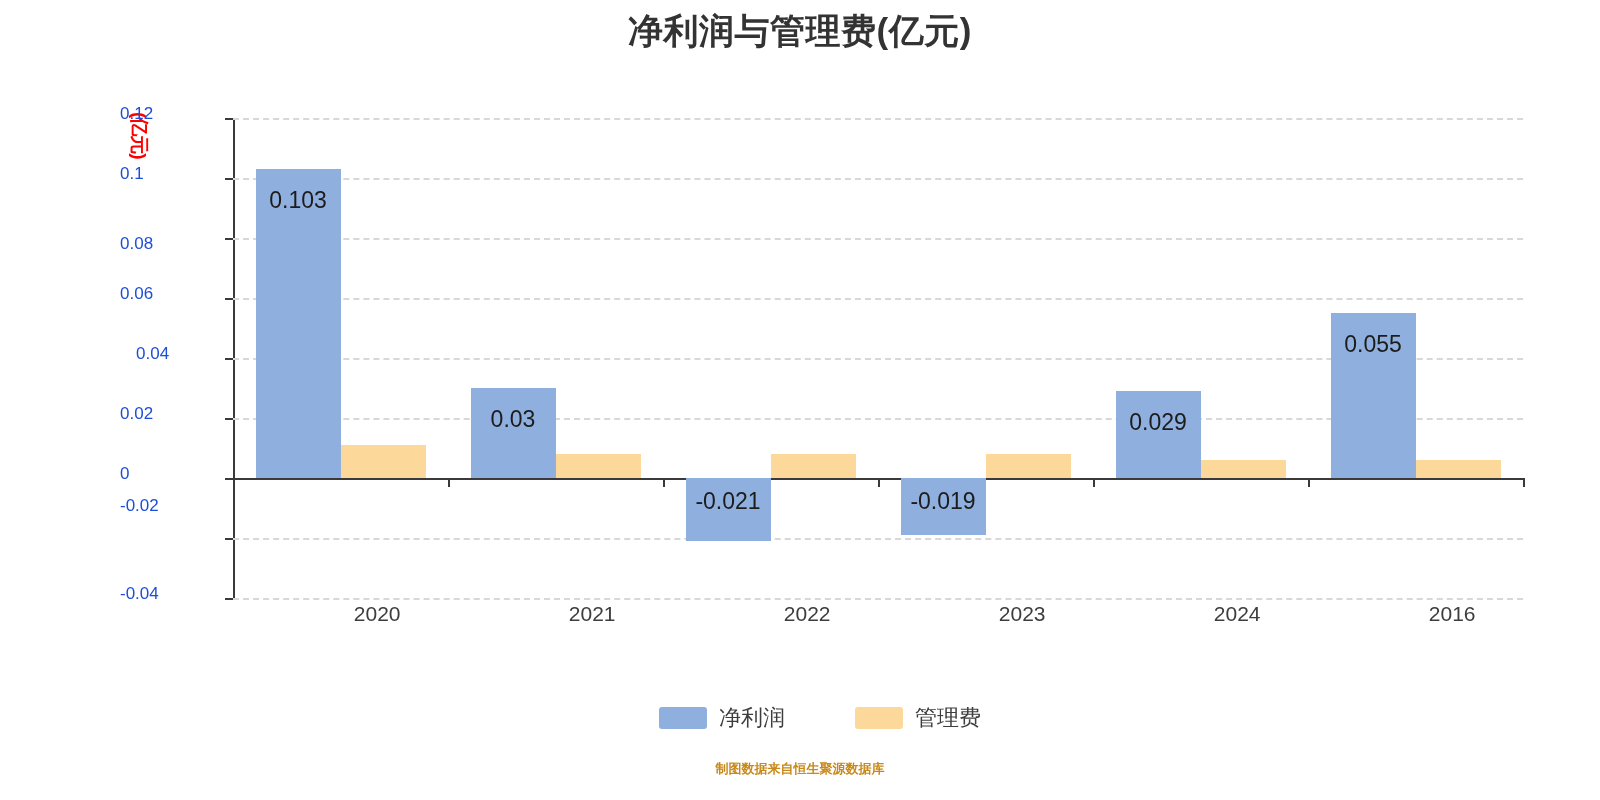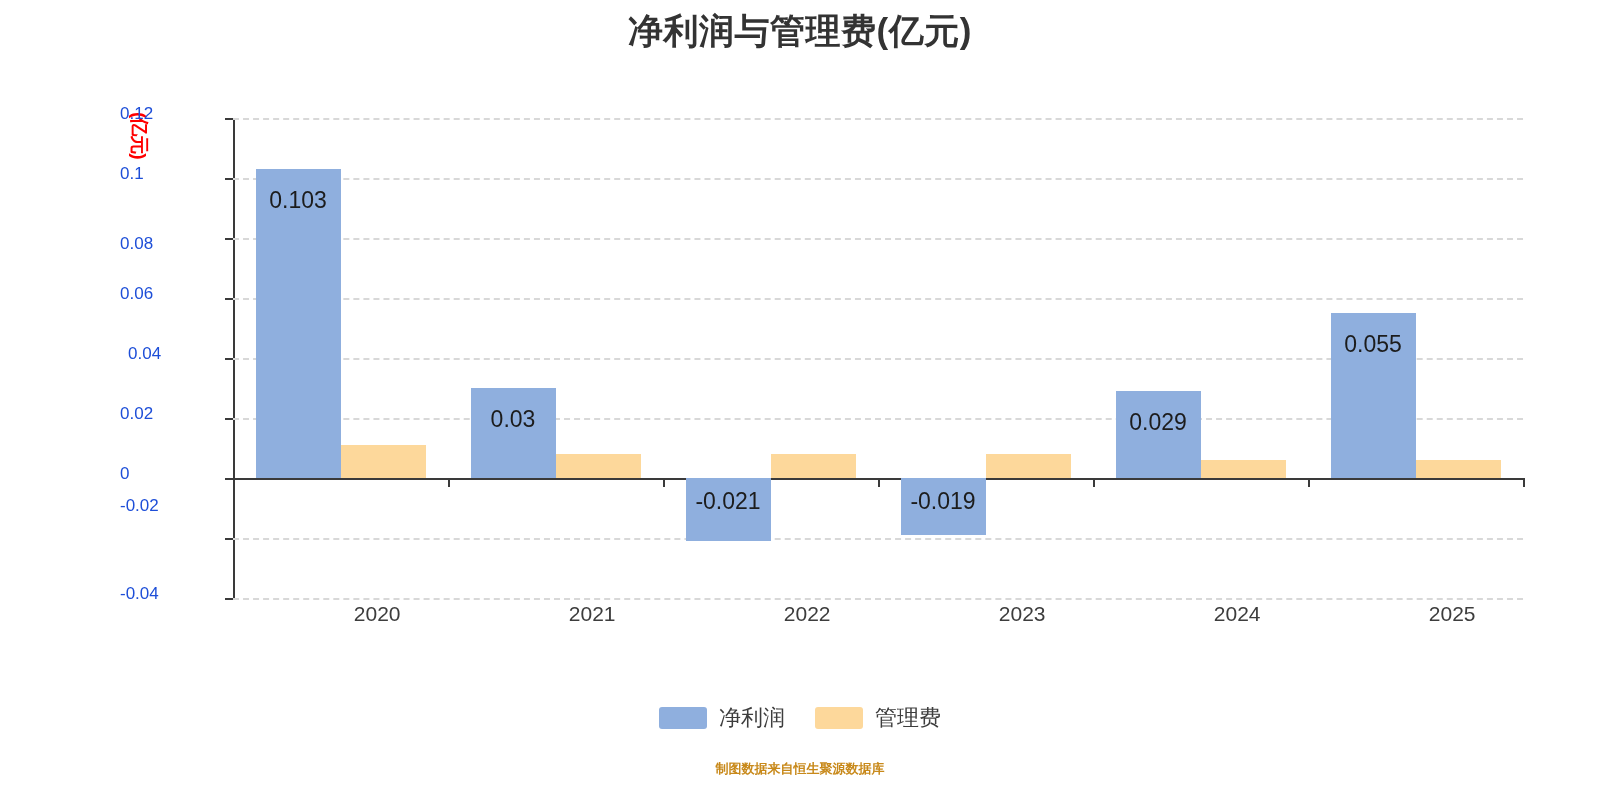--- a/index.html
+++ b/index.html
@@ -125,20 +125,21 @@
     width: 1600px;
     display: flex;
     justify-content: center;
     align-items: center;
     gap: 30px;
   }
   .legend-item {
     display: flex;
     align-items: center;
     gap: 12px;
+    margin-left: 40px;
   }
   .legend-swatch {
     width: 48px;
     height: 22px;
     border-radius: 3px;
   }
   .legend-text {
     font-size: 22px;
     color: #3d3d3d;
   }
@@ -208,34 +209,34 @@
     <div class="bar-label" style="width: 140px; left: 1070px; top: 213px;">0.055</div>
     <div class="bar" title="管理费 2025: 0.006" style="left: 1182.5px; width: 85px; top: 342px; height: 18px; background: rgb(253, 216, 155);"></div>
     <div class="x-tick" style="left: 1290px; top: 360px;"></div>
   </div>
 
 <div id="y-labels">
     <div class="y-label" style="left: 120px; width: 100px; right: auto; top: 104px;">0.12</div>
     <div class="y-label" style="left: 120px; width: 100px; right: auto; top: 164px;">0.1</div>
     <div class="y-label" style="left: 120px; width: 100px; right: auto; top: 224px; margin-top: 10px;">0.08</div>
     <div class="y-label" style="left: 120px; width: 100px; right: auto; top: 284px;">0.06</div>
-    <div class="y-label" style="left: 128px; width: 100px; right: auto; top: 344px;">0.04</div>
+    <div class="y-label" style="left: 136px; width: 100px; right: auto; top: 344px;">0.04</div>
     <div class="y-label" style="left: 120px; width: 100px; right: auto; top: 404px;">0.02</div>
     <div class="y-label" style="left: 120px; width: 100px; right: auto; top: 464px;">0</div>
     <div class="y-label" style="left: 120px; width: 100px; right: auto; top: 496px;">-0.02</div>
     <div class="y-label" style="left: 120px; width: 100px; right: auto; top: 584px;">-0.04</div>
   </div>
 
 <div id="x-labels">
     <div class="x-label" style="left: 280.5px;">2020</div>
     <div class="x-label" style="left: 495.5px;">2021</div>
     <div class="x-label" style="left: 710.5px;">2022</div>
     <div class="x-label" style="left: 925.5px;">2023</div>
     <div class="x-label" style="left: 1140.5px;">2024</div>
-    <div class="x-label" style="left: 1355.5px;">2025</div>
+    <div class="x-label" style="left: 1355.5px;">2016</div>
   </div>
 
 <div id="legend">
     <div class="legend-item">
       <span class="legend-swatch" style="background: rgb(143, 175, 222);"></span>
       <span class="legend-text">净利润</span>
     </div>
     <div class="legend-item">
       <span class="legend-swatch" style="background: rgb(253, 216, 155);"></span>
       <span class="legend-text">管理费</span>

